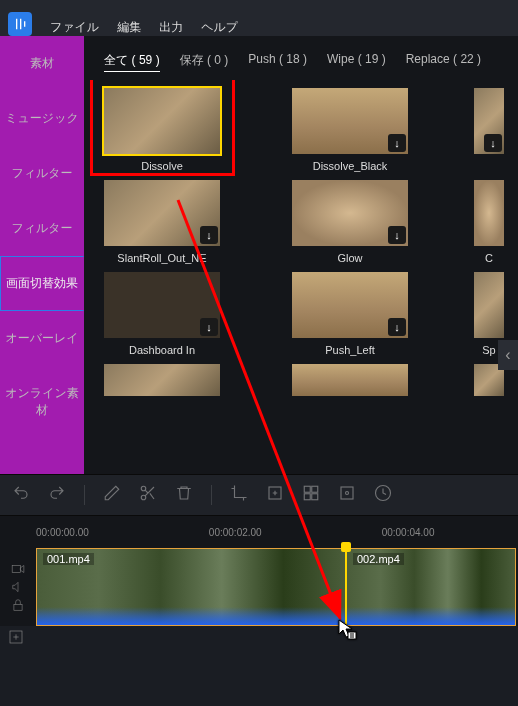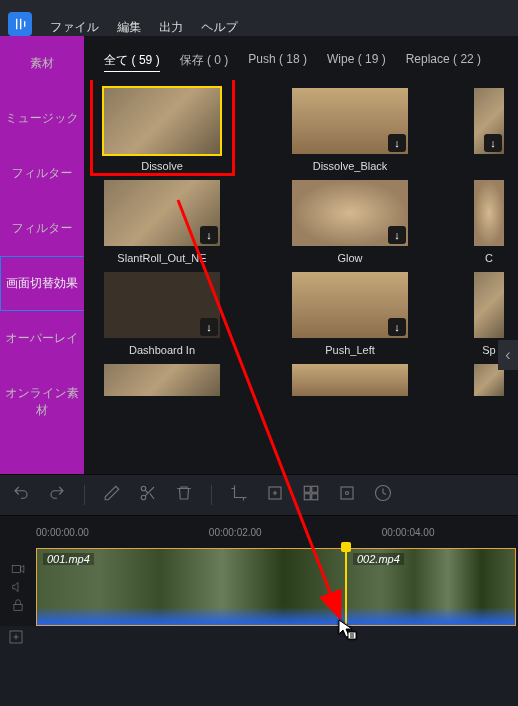--- a/index.html
+++ b/index.html
@@ -222,25 +222,25 @@
         </svg>
       <svg viewBox="0 0 24 24">
           <path d="M3 9v6h4l5 5V4L7 9z"></path>
         </svg>
       <svg viewBox="0 0 24 24">
           <rect x="5" y="11" width="14" height="10"></rect>
           <path d="M8 11V7a4 4 0 0 1 8 0v4"></path>
         </svg>
     </div>
     <div class="video-track">
-      <div class="clip" style="width:310px;font-style:italic;">
+      <div class="clip" style="width:310px;">
         <span class="clip-label">001.mp4</span>
         <div class="waveform"></div>
       </div>
-      <div class="clip" style="width:170px;font-style:italic;">
+      <div class="clip" style="width:170px;">
         <span class="clip-label">002.mp4</span>
         <div class="waveform"></div>
       </div>
     </div>
   </div>
 </div>
 
 <div class="bottom-bar">
   <svg viewBox="0 0 24 24">
       <rect x="3" y="3" width="18" height="18"></rect>

